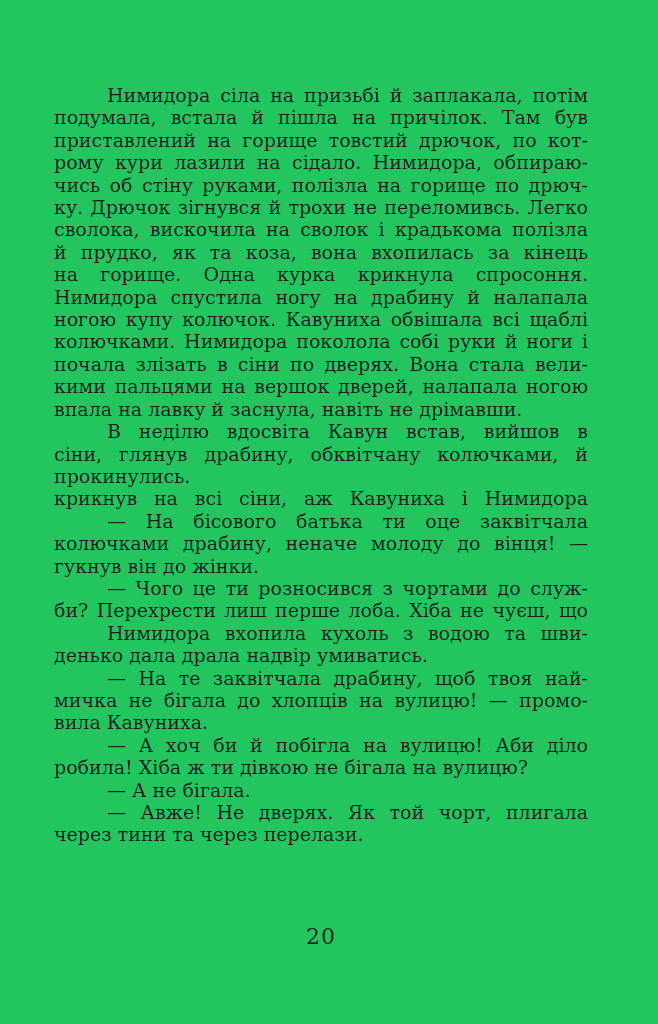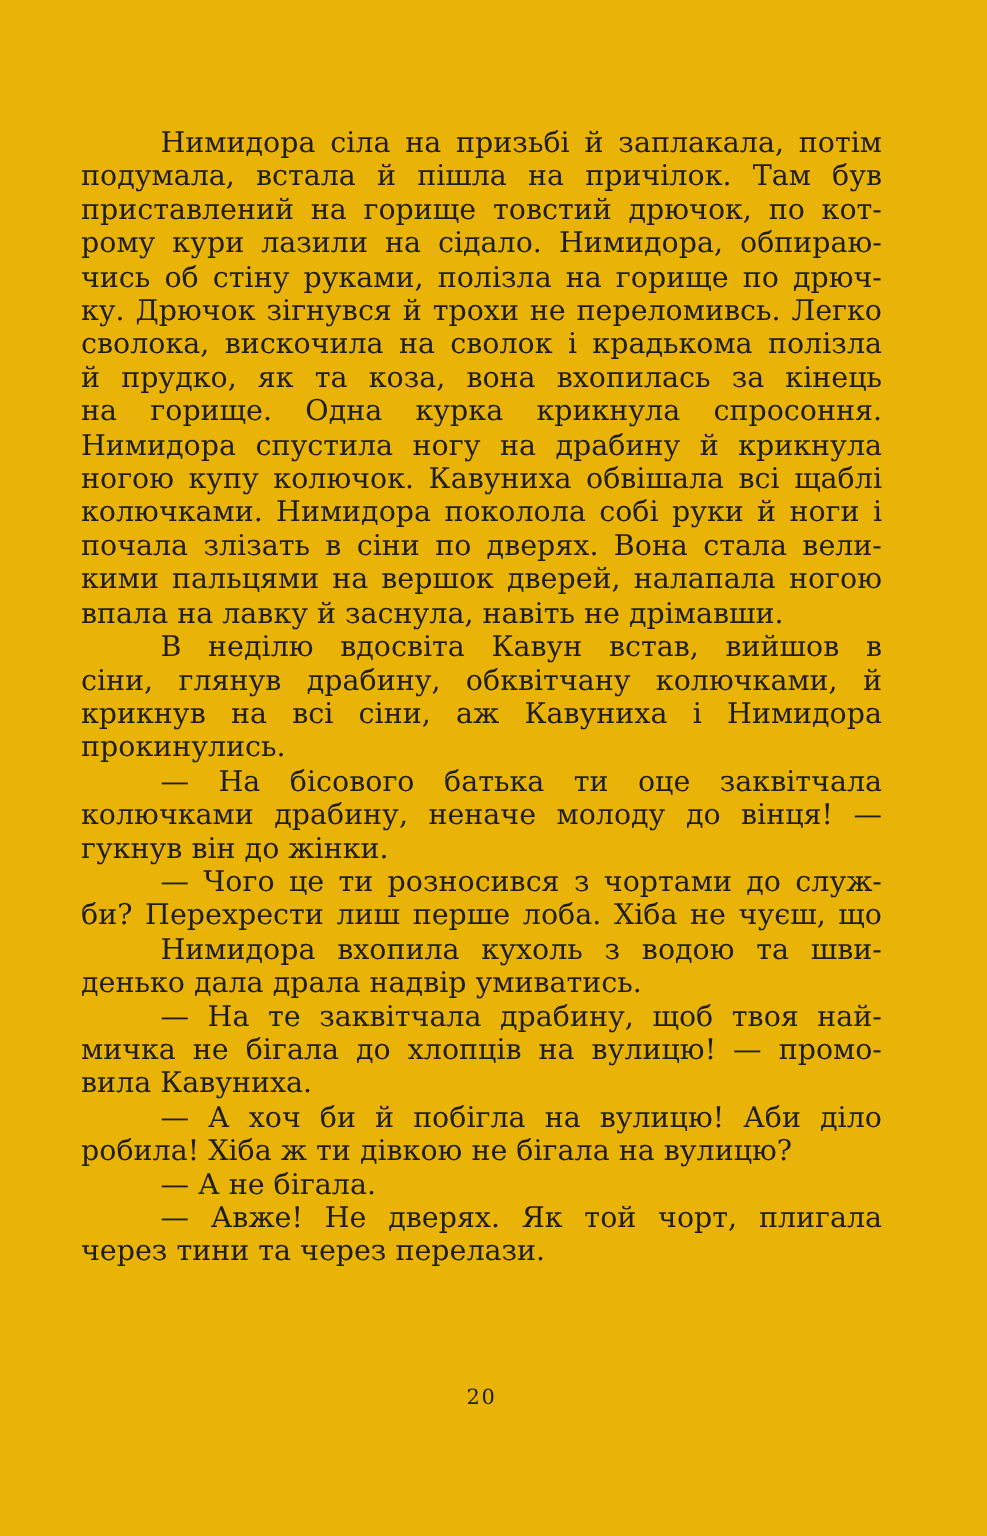--- a/index.html
+++ b/index.html
@@ -4,21 +4,21 @@
 <style>
   html, body { margin: 0; padding: 0; }
   body {
     width: 658px; height: 1024px;
     background: #f2f2f2;
     font-family: "DejaVu Serif", "Liberation Serif", serif;
   }
   .book-page {
     position: relative;
     width: 658px; height: 1024px;
-    background: #eab308;
+    background: #22c55e;
     color: #1e1e1e;
     overflow: hidden;
     box-sizing: border-box;
   }
   .textblock {
     position: absolute;
     left: 54px; top: 84px;
     width: 534px;
   }
   .para { margin: 0; padding: 0; }
@@ -38,54 +38,54 @@
     text-align: right;
     text-align-last: left;
   }
   
   .line.first { text-indent: 53px; }
   .page-number {
     position: absolute;
     left: 54px; top: 924px;
     width: 534px;
     text-align: center;
-    font-size: 14px;
+    font-size: 22px;
     letter-spacing: 1px;
     color: #1e1e1e;
   }
 </style>
 </head>
 <body>
 
 <div class="book-page">
   <div class="textblock">
 
     <div class="para">
       <div class="line j first">Нимидора сіла на призьбі й заплакала, потім</div>
       <div class="line j">подумала, встала й пішла на причілок. Там був</div>
       <div class="line j">приставлений на горище товстий дрючок, по кот-</div>
       <div class="line j">рому кури лазили на сідало. Нимидора, обпираю-</div>
       <div class="line j">чись об стіну руками, полізла на горище по дрюч-</div>
       <div class="line j">ку. Дрючок зігнувся й трохи не переломивсь. Легко</div>
       <div class="line j">сволока, вискочила на сволок і крадькома полізла</div>
       <div class="line j">й прудко, як та коза, вона вхопилась за кінець</div>
       <div class="line j">на горище. Одна курка крикнула спросоння.</div>
-      <div class="line j">Нимидора спустила ногу на драбину й крикнула</div>
+      <div class="line j">Нимидора спустила ногу на драбину й налапала</div>
       <div class="line j">ногою купу колючок. Кавуниха обвішала всі щаблі</div>
       <div class="line j">колючками. Нимидора поколола собі руки й ноги і</div>
       <div class="line j">почала злізать в сіни по дверях. Вона стала вели-</div>
       <div class="line j">кими пальцями на вершок дверей, налапала ногою</div>
       <div class="line last">впала на лавку й заснула, навіть не дрімавши.</div>
     </div>
 
     <div class="para">
       <div class="line j first">В неділю вдосвіта Кавун встав, вийшов в</div>
       <div class="line j">сіни, глянув драбину, обквітчану колючками, й</div>
+      <div class="line last">прокинулись.</div>
       <div class="line j">крикнув на всі сіни, аж Кавуниха і Нимидора</div>
-      <div class="line last">прокинулись.</div>
     </div>
 
     <div class="para">
       <div class="line j first">— На бісового батька ти оце заквітчала</div>
       <div class="line j">колючками драбину, неначе молоду до вінця! —</div>
       <div class="line last">гукнув він до жінки.</div>
     </div>
 
     <div class="para">
       <div class="line j first">— Чого це ти розносився з чортами до служ-</div>

